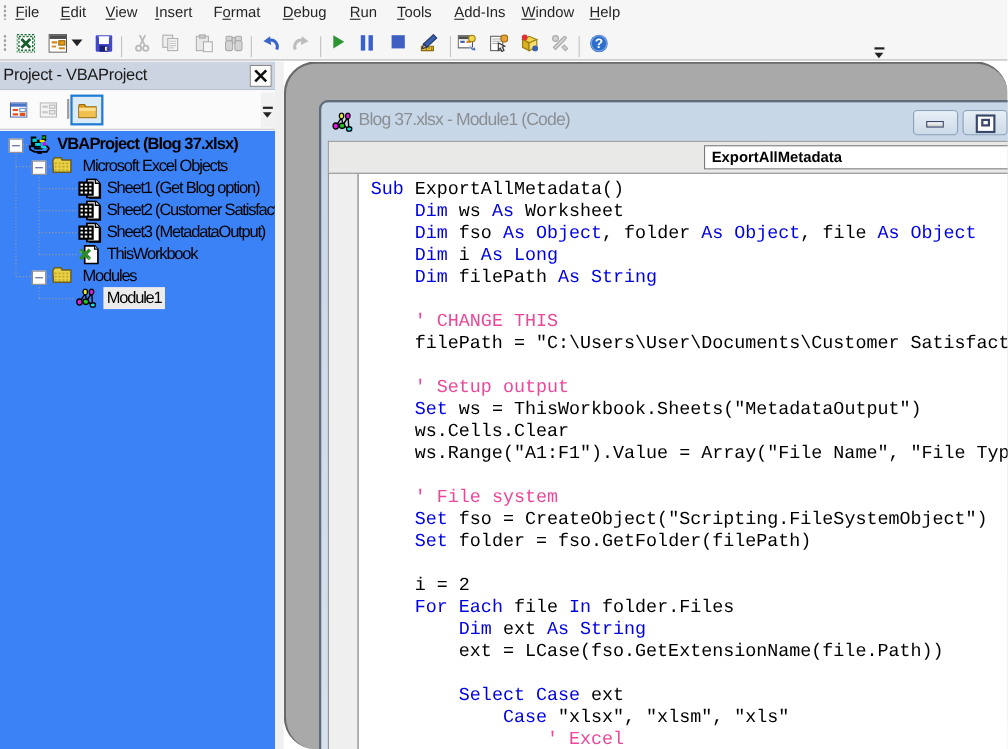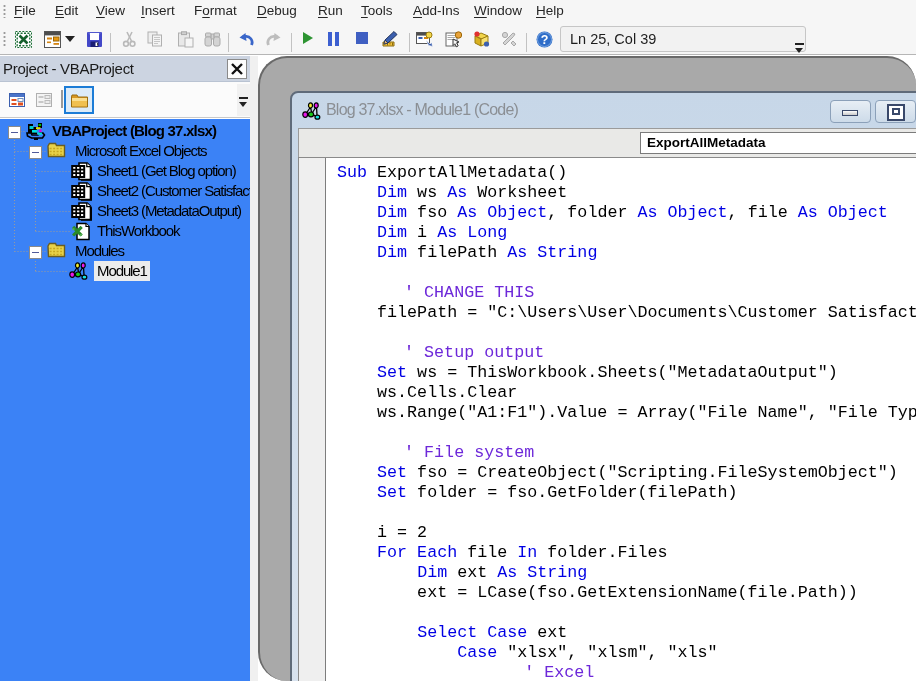--- a/index.html
+++ b/index.html
@@ -76,21 +76,21 @@
   border:1px solid #7b7b7b; font-size:13.5px; font-weight:bold; color:#000;
   line-height:20px; padding-left:6px; }
 #cw-code { position:relative; height:calc(100% - 64px); background:#fff;
   border:1px solid #8a8a8a; border-bottom:none; overflow:hidden; }
 #marginbar { position:absolute; left:0; top:0; width:27px; height:100%;
   background:#efefef; border-right:1px solid #7d7d7d; }
 #code { position:absolute; left:28px; top:5px; white-space:pre;
   font-family:"Liberation Mono", monospace; font-size:16.7px; line-height:20px;
   color:#000; padding-left:10px; }
 .k { color:#0000e4; }
-.c { color:#6d28d9;margin-left:27px; }
+.c { color:#ec4899; }
 </style>
 </head>
 <body>
 <div id="root">
   <div id="menubar">
     <div class="grip"></div>
     <span class="mi" style="left:14px"><u>F</u>ile</span>
     <span class="mi" style="left:55px"><u>E</u>dit</span>
     <span class="mi" style="left:96px"><u>V</u>iew</span>
     <span class="mi" style="left:141px"><u>I</u>nsert</span>
@@ -201,21 +201,20 @@
         <path d="M12 10 l3 3 -2 2 -3-3z"></path>
         <circle cx="4" cy="4" r="2.6"></circle>
       </g>
     </svg>
     <div class="tsep" style="left:526px"></div>
     <svg class="tbi" style="left:536px" viewBox="0 0 17 17">
       <circle cx="8.5" cy="8.5" r="8" fill="#2e6dc9"></circle>
       <circle cx="8.5" cy="8.5" r="7" fill="none" stroke="#7aa6e0" stroke-width="1"></circle>
       <text x="8.5" y="12.8" font-size="12.5" font-weight="bold" fill="#fff" text-anchor="middle" font-family="Liberation Sans">?</text>
     </svg>
-    <div id="lncol">Ln 25, Col 39</div>
     <div id="tb-chev">
         <div class="chev">
           <div class="bar"></div>
           <div class="tri"></div>
         </div>
       </div>
   </div>
   <div id="main">
     <div id="ppanel">
       <div id="pp-title">Project - VBAProject

